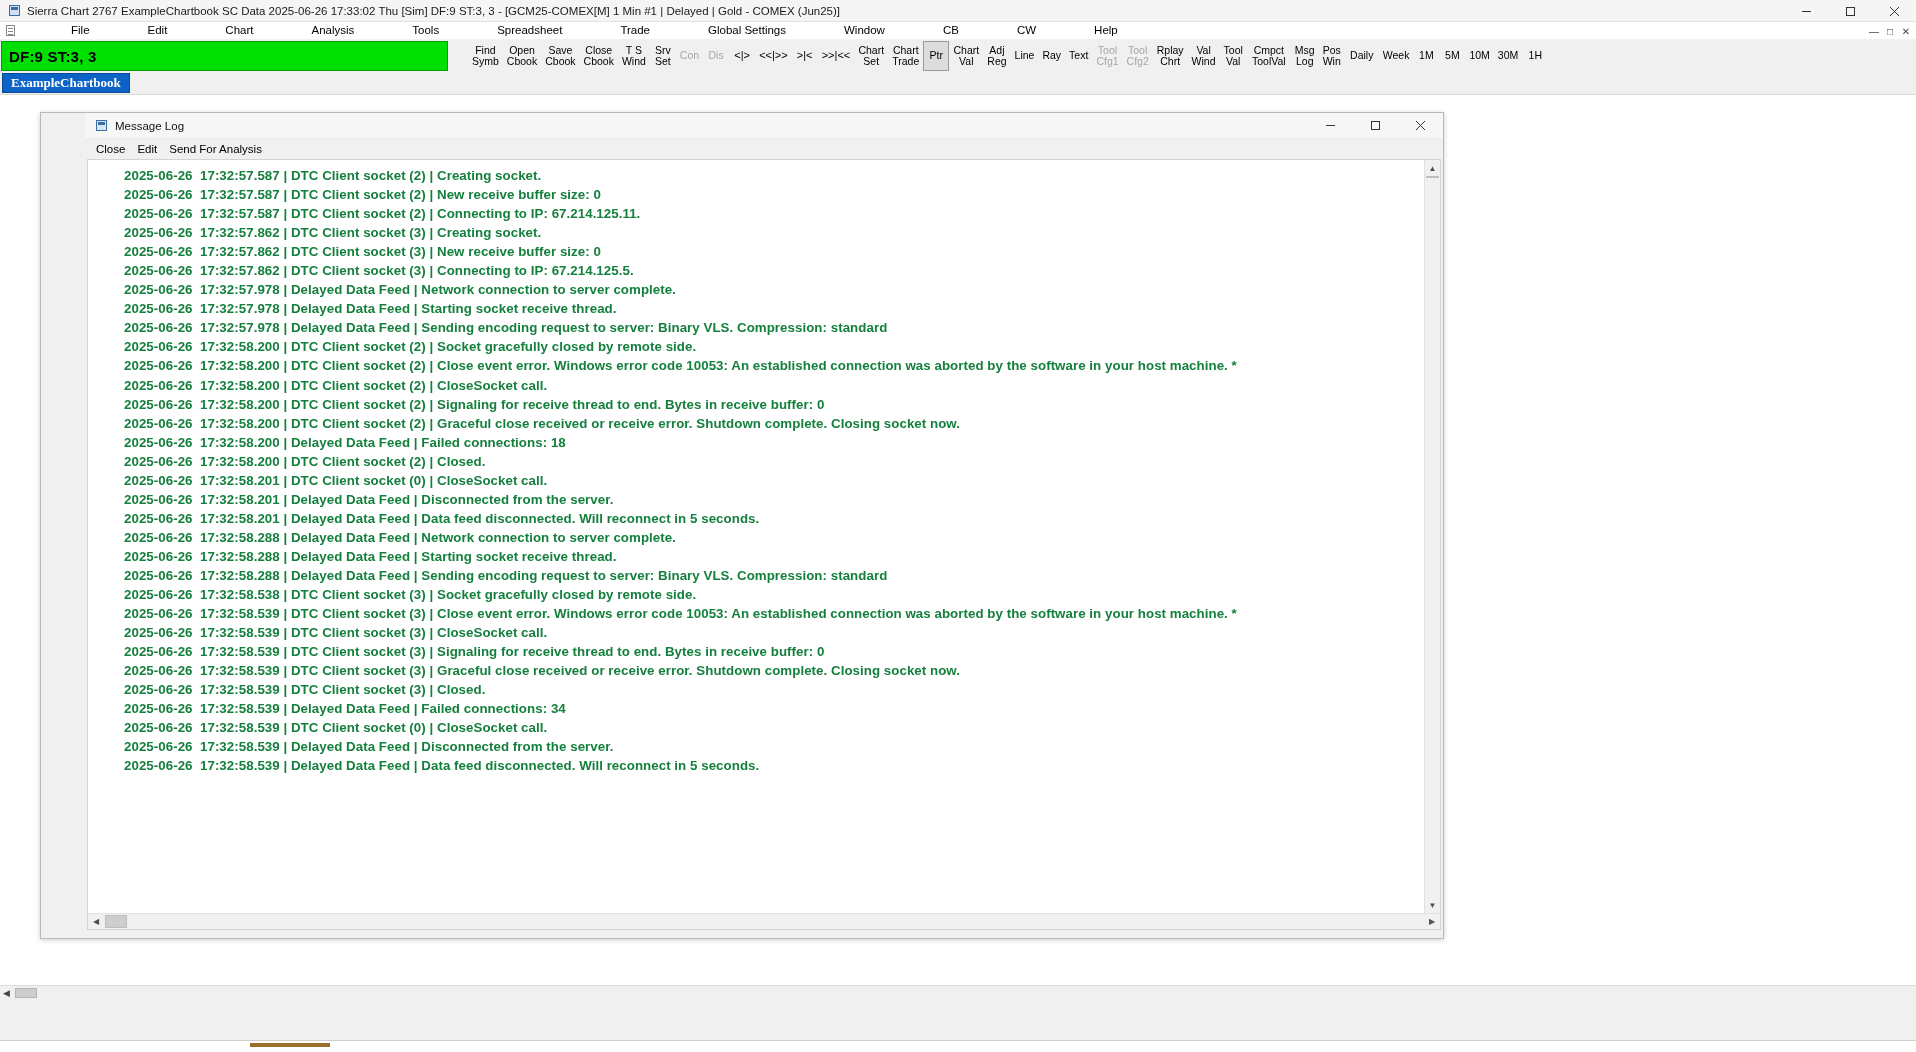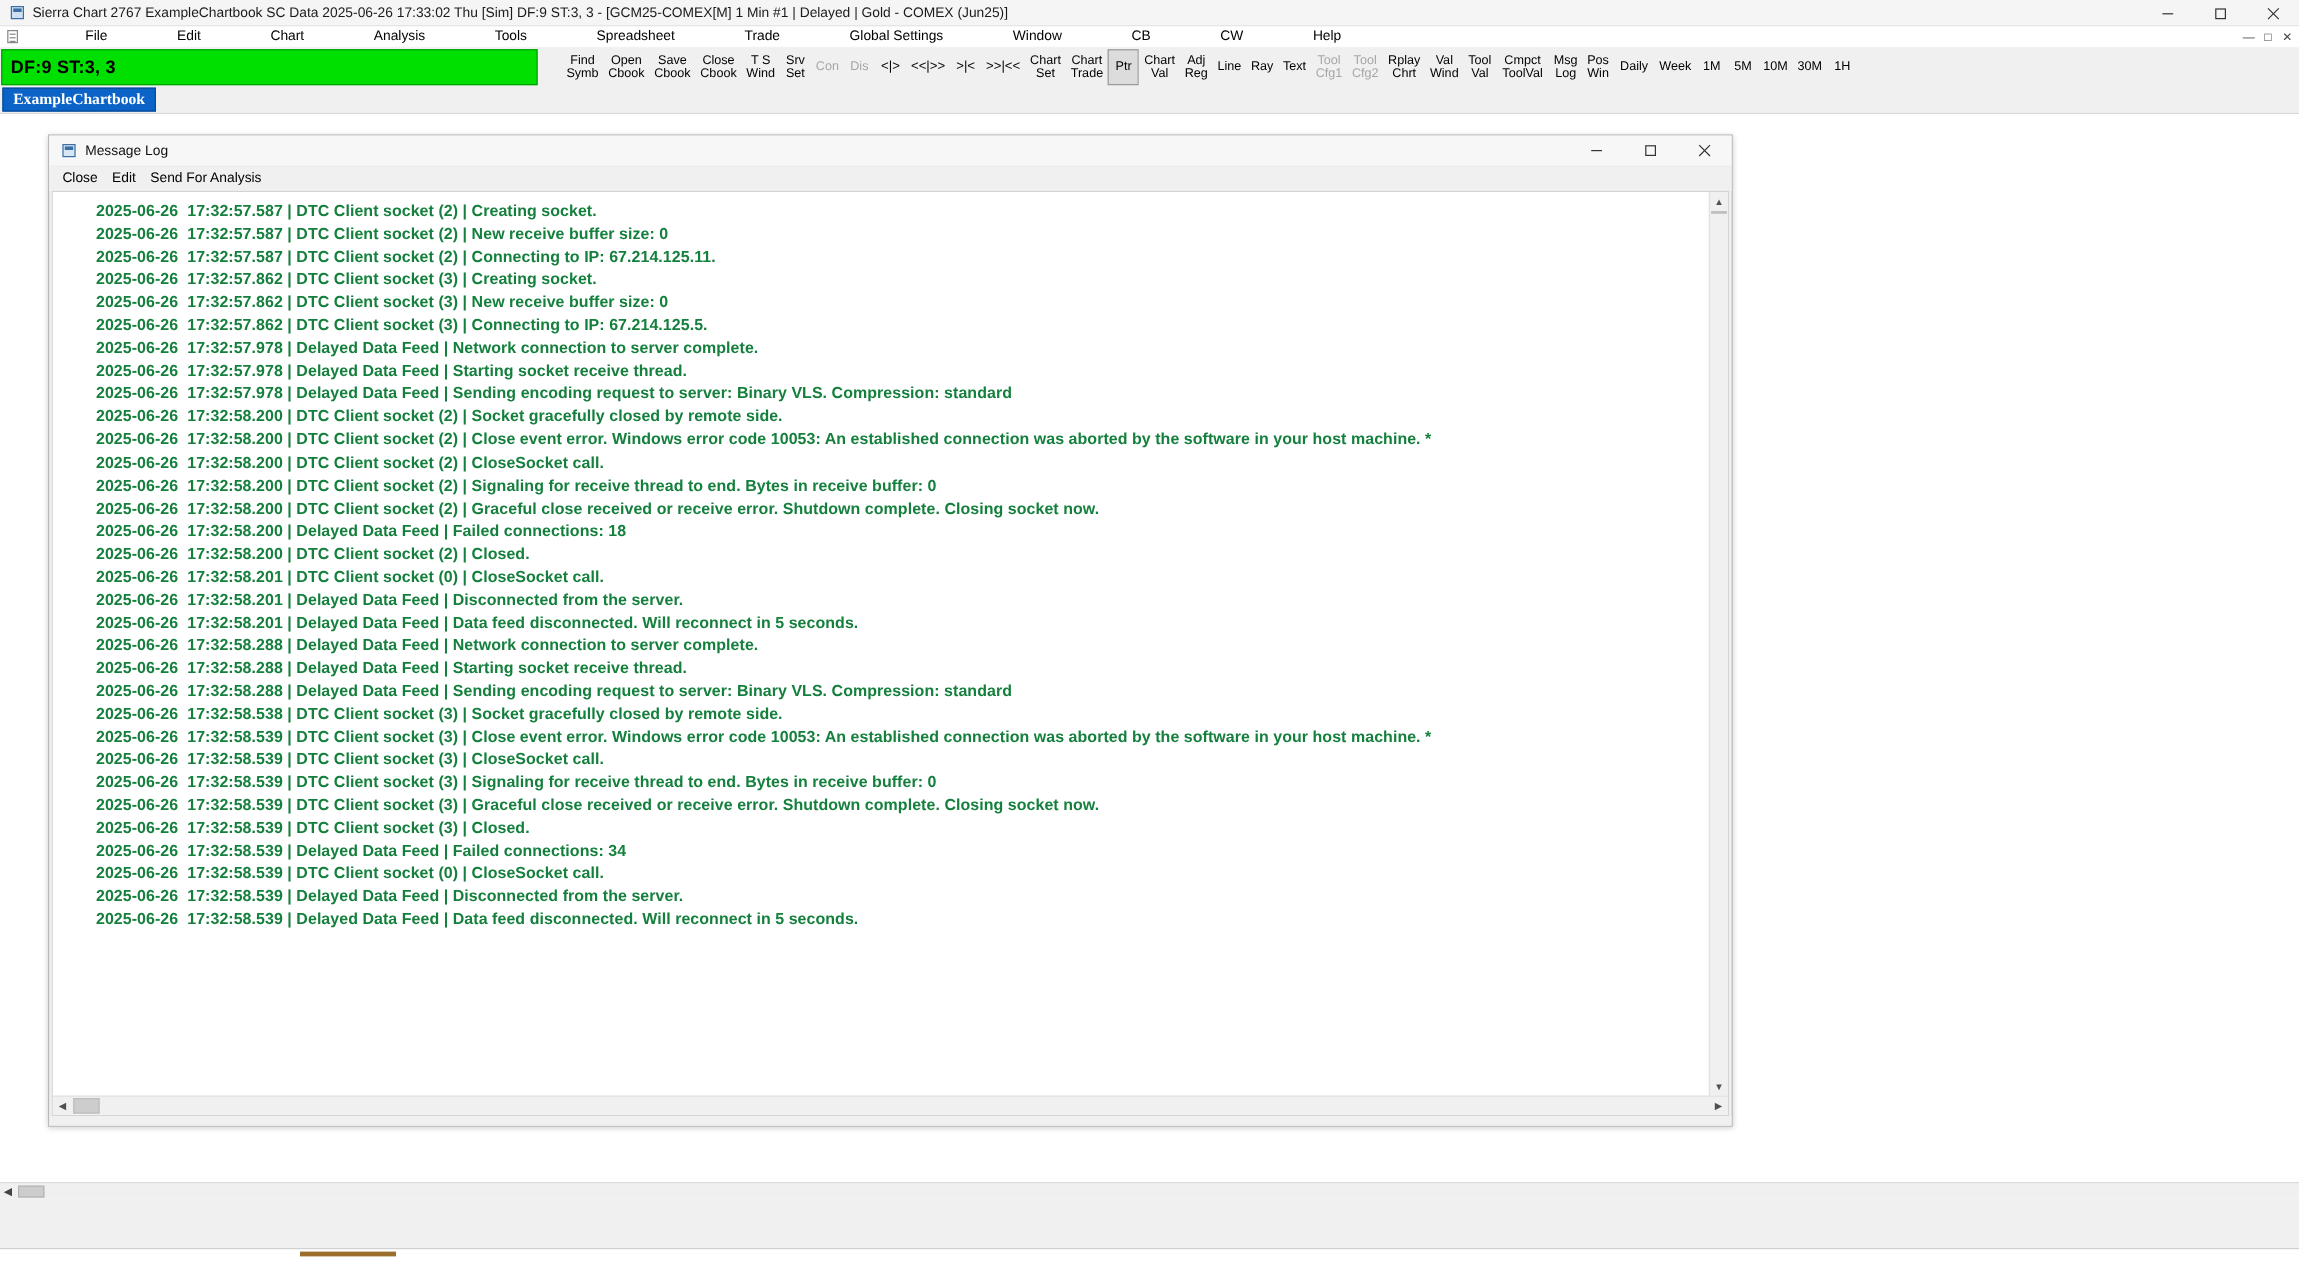--- a/index.html
+++ b/index.html
@@ -168,21 +168,21 @@
     background: #9c6e2b;
   }
 
   
   .msglog {
     position: absolute; left: 40px; top: 112px;
     width: 1404px; height: 827px;
     background: #f0f0f0;
     border: 1px solid #b9b9b9;
     box-shadow: 0 1px 5px rgba(0,0,0,0.20);
-    display: flex; flex-direction: column;
+    display: flex; flex-direction: column; padding-left: 44px;
   }
   .ml-titlebar {
     height: 26px; background: #f7f7f7; display: flex; align-items: center;
     border-bottom: 1px solid #ececec;
     flex: 0 0 auto;
   }
   .ml-icon {
     width: 20px; margin-left: 6px; display: flex; align-items: center; justify-content: center;
   }
   .ml-icon-sq {

